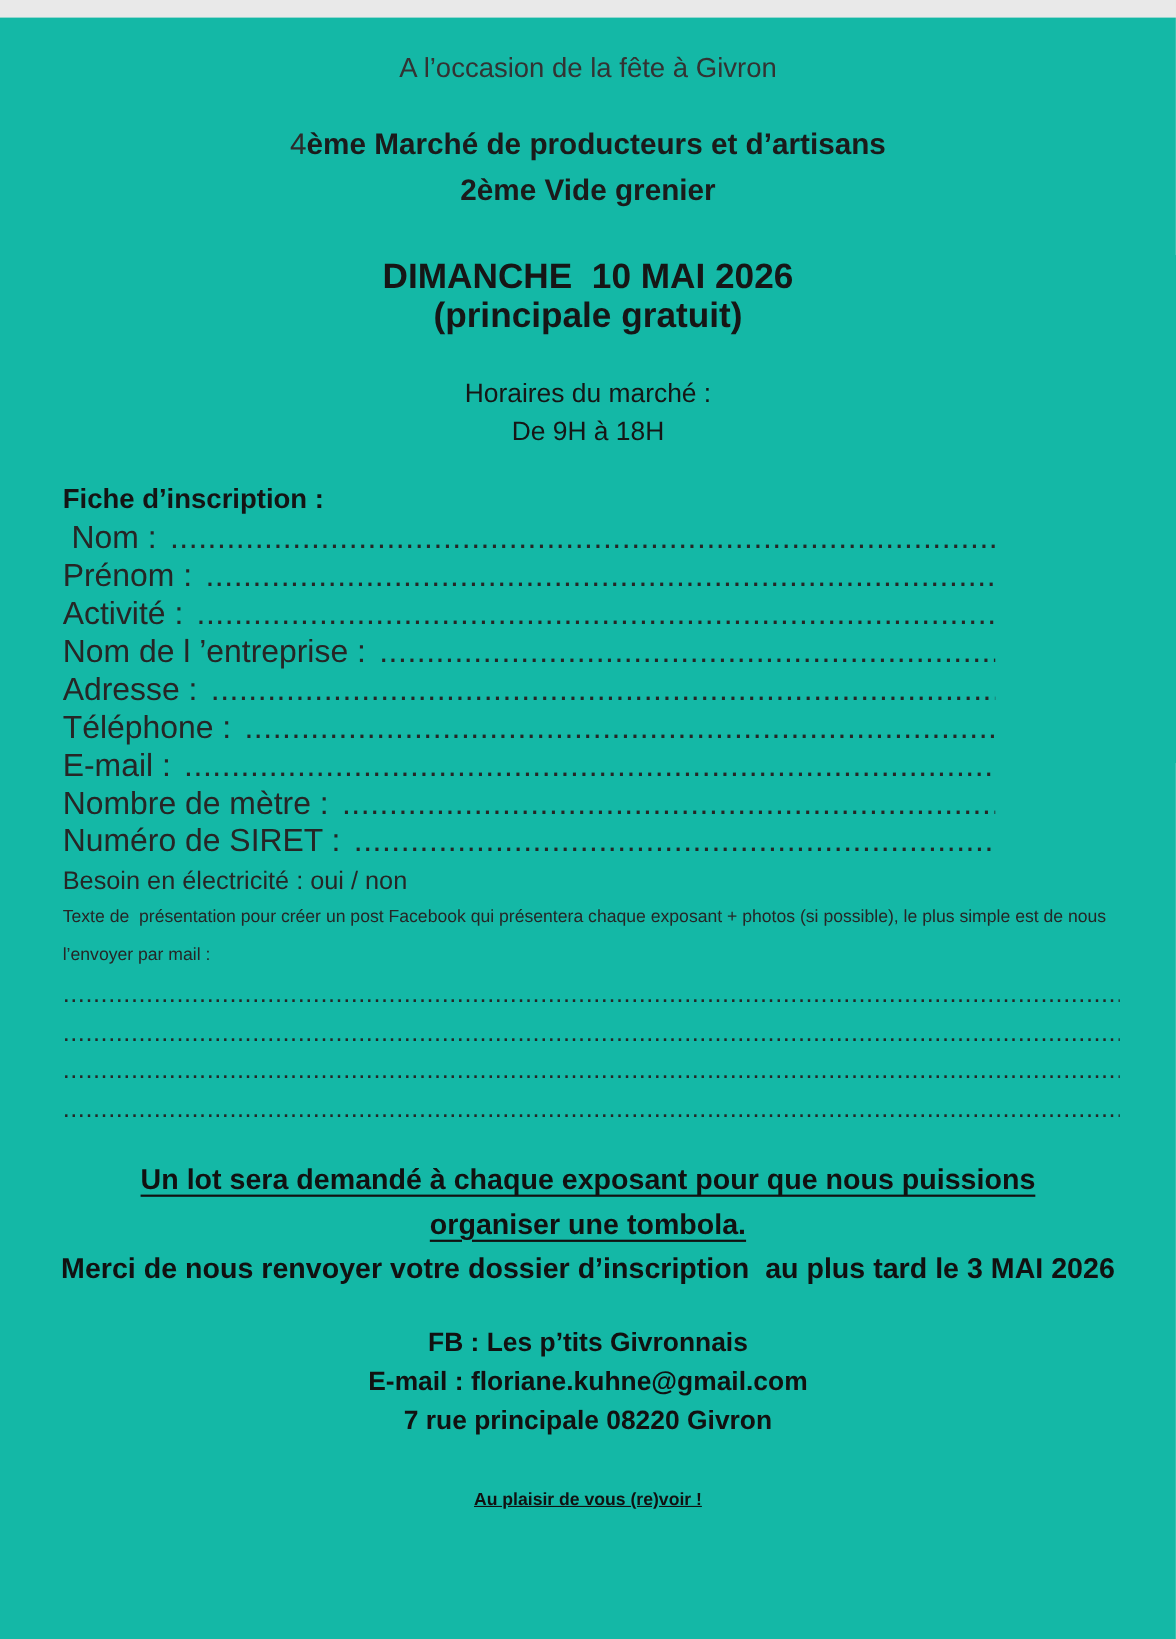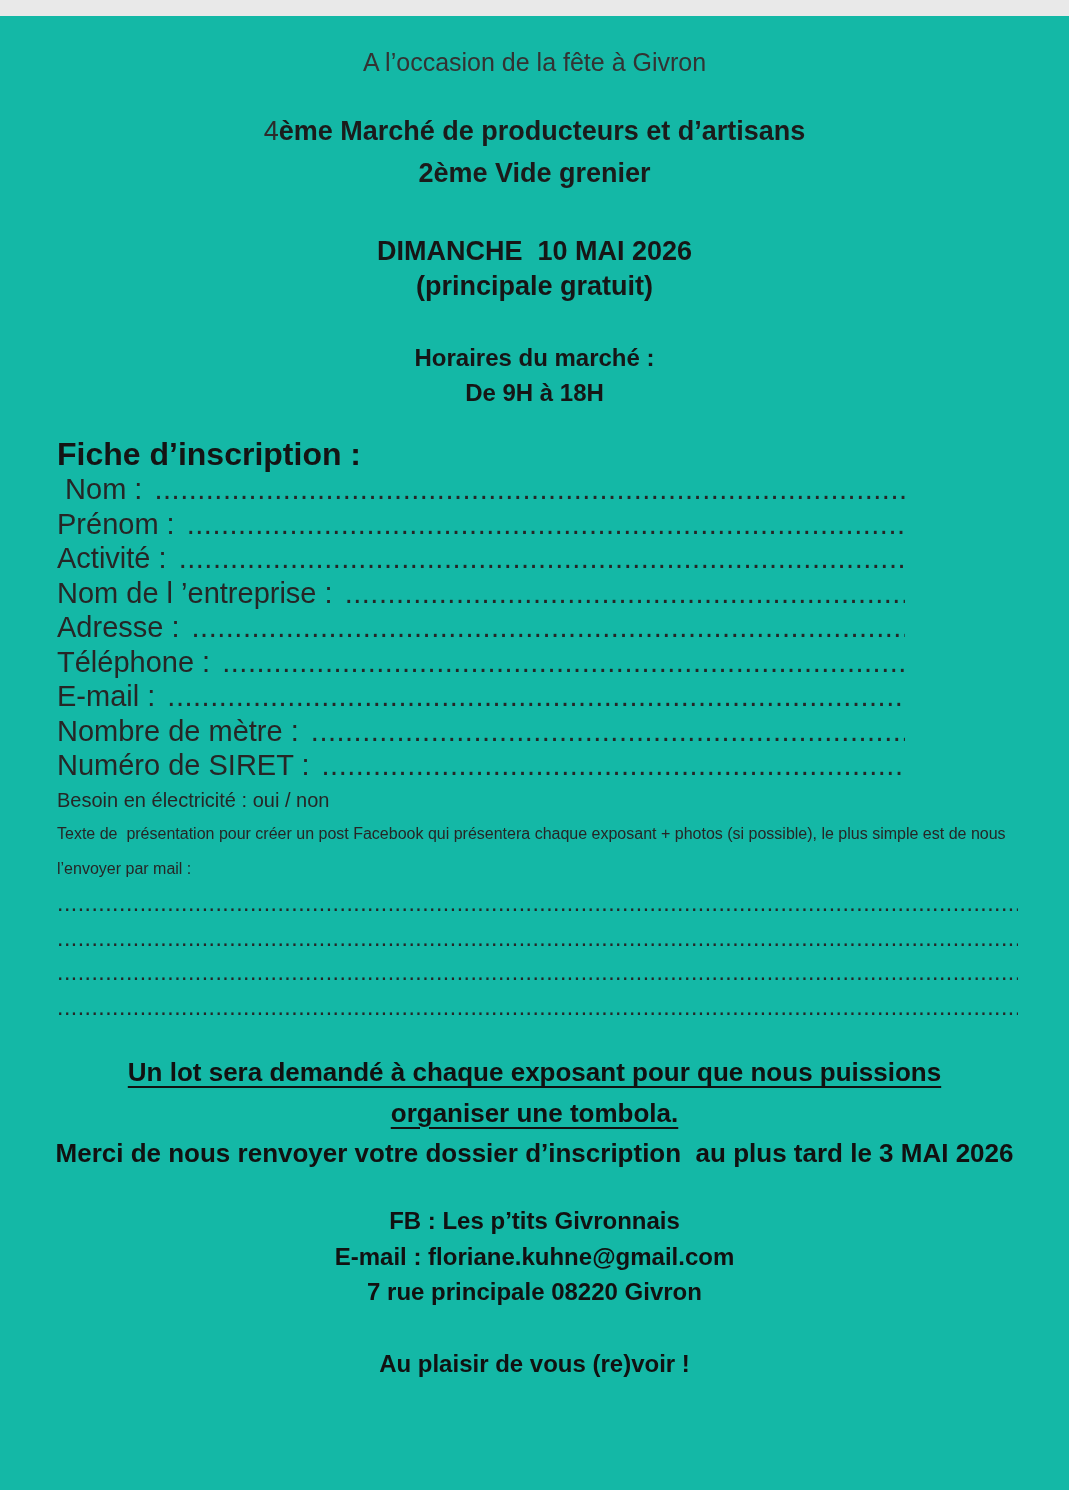--- a/index.html
+++ b/index.html
@@ -19,48 +19,48 @@
   .pre { white-space: pre-wrap; }
 
   
   .intro { font-size: 25px; line-height: 40px; font-weight: 400; color: #333333; }
 
   
   .event-title { margin-top: 28px; font-size: 27px; line-height: 42px; font-weight: 700; color: #1b1b1b; }
   .event-title .num-prefix { font-weight: 400; color: #2c2c2c; }
 
   
-  .date-block { margin-top: 40px; font-size: 27px; line-height: 35px; font-weight: 700; color: #161616; }
-  .hours-block { margin-top: 36px; font-size: 24px; line-height: 35px; font-weight: 700; color: #161616; }
+  .date-block { margin-top: 40px; font-size: 32px; line-height: 35px; font-weight: 700; color: #161616; }
+  .hours-block { margin-top: 36px; font-size: 24px; line-height: 35px; font-weight: 400; color: #161616; }
 
   
   .form-section { margin: 26px 0 0 57px; }
-  .form-heading { font-size: 32px; line-height: 36px; font-weight: 700; color: #141414; }
+  .form-heading { font-size: 25px; line-height: 36px; font-weight: 700; color: #141414; }
   .form-fields { width: 848px; font-size: 29px; }
   .field-row { display: flex; align-items: baseline; line-height: 34.5px; height: 34.5px; overflow: hidden; }
   .field-label { white-space: pre; flex: 0 0 auto; color: #262626; }
   .dots { flex: 1 1 auto; overflow: hidden; white-space: nowrap; letter-spacing: 0.5px; color: #262626; padding-left: 4px; }
-  .plain-row { font-size: 20px; line-height: 34.5px; color: #262626; }
+  .plain-row { font-size: 23px; line-height: 34.5px; color: #262626; }
   .para { width: 975px; font-size: 16px; line-height: 34.5px; color: #262626; }
   .blank-lines { width: 961px; font-size: 23px; }
   .blank-line { line-height: 34.5px; height: 34.5px; overflow: hidden; white-space: nowrap; letter-spacing: 0.5px; color: #262626; }
 
   
   .tombola {
     margin: 28px auto 0; width: 920px;
     font-size: 26px; line-height: 41px; font-weight: 700; color: #111111;
     text-decoration: underline; text-decoration-thickness: 2px; text-underline-offset: 5px;
   }
   .deadline { margin: 2px auto 0; width: 960px; font-size: 26px; line-height: 35px; font-weight: 700; color: #111111; }
 
   
   .contact-block { margin-top: 32px; font-size: 24px; line-height: 35.5px; font-weight: 700; color: #111111; }
 
   
-  .closing { margin-top: 36px; font-size: 24px; line-height: 35px; font-weight: 700; color: #111111; }
+  .closing { margin-top: 36px; font-size: 16px; line-height: 35px; font-weight: 700; color: #111111; text-decoration: underline; }
 </style>
 </head>
 <body>
 
 <div class="page">
 
   <div class="intro center">
     <div>A l’occasion de la fête à Givron</div>
   </div>
 

